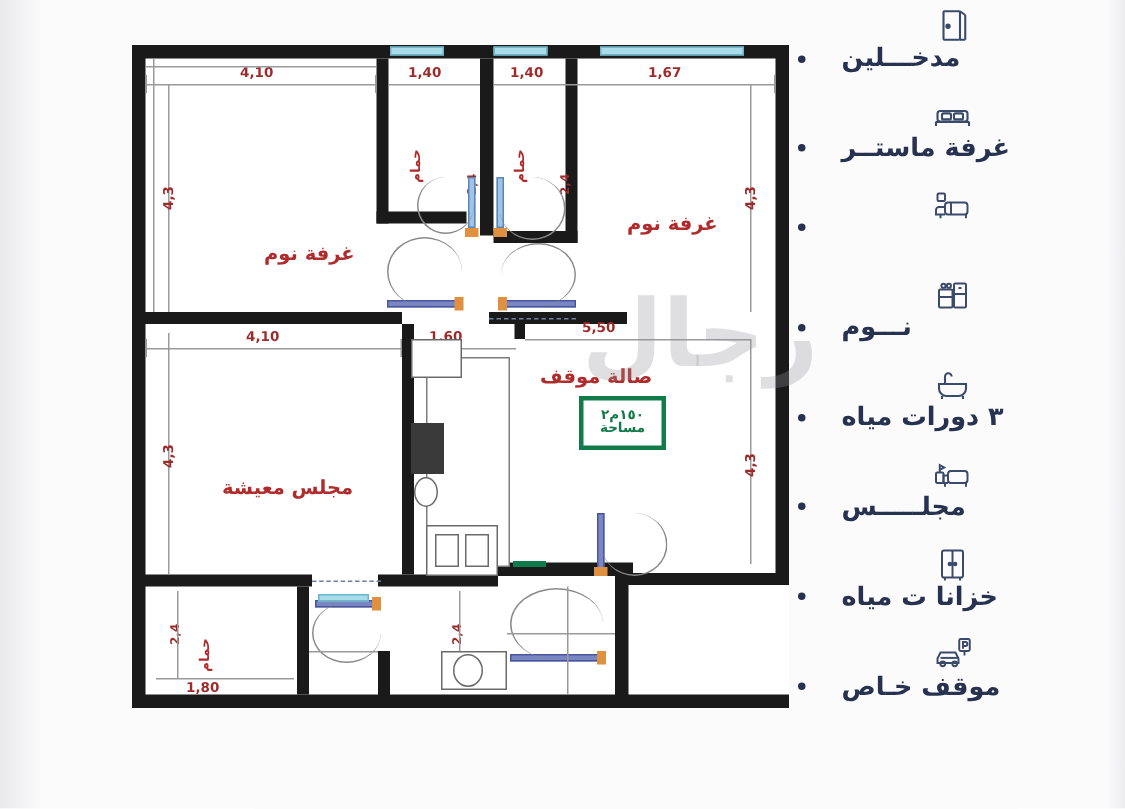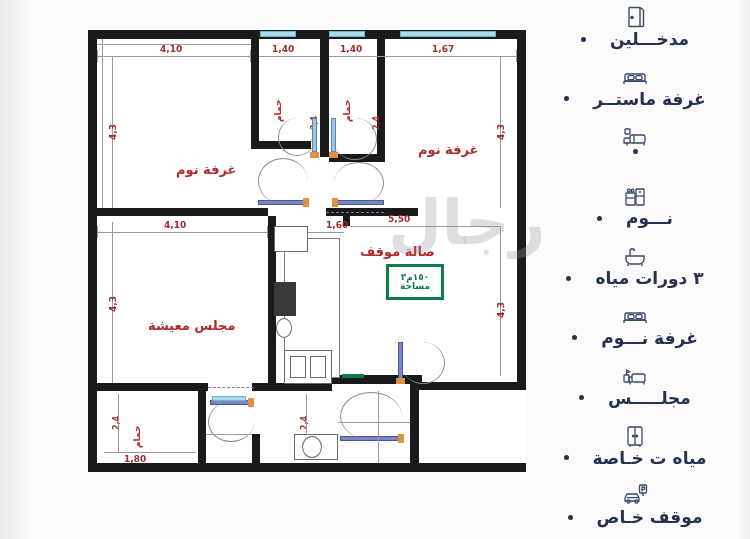--- a/index.html
+++ b/index.html
@@ -120,21 +120,21 @@
     align-items:center;
     justify-content:flex-start;
   }
   .leg-icon {
     height:26px;
     display:flex; align-items:center; justify-content:center;
     color:#3a4a6b;
   }
   .leg-icon svg { display:block; }
   .leg-row {
-    display:flex; align-items:center; justify-content:center;
+    display:flex; align-items:center; justify-content:flex-end;
     gap:24px; width:100%;
     margin-top:-1px;
   }
   .leg-bullet {
     width:5px; height:5px; border-radius:50%;
     background:#26324f; flex:0 0 auto;
   }
   .leg-text {
     color:#26324f;
     font-size:17px;
@@ -215,21 +215,21 @@
 
     <div class="dimline-v" style="left:412px; top:196px; height:150px;"></div>
     <div class="dim vert" style="left:408px; top:288px;">4,3</div>
 
     <div class="dimline-h" style="left:9px;   top:202px; width:171px;"></div>
     <div class="dimline-v" style="left:9px;   top:196px; height:12px;"></div>
     <div class="dimline-v" style="left:179px; top:196px; height:12px;"></div>
     <div class="dim" style="left:76px; top:190px;">4,10</div>
 
     <div class="dimline-h" style="left:188px; top:202px; width:68px;"></div>
-    <div class="dim" style="left:198px; top:190px;margin-left:40px;">1,60</div>
+    <div class="dim" style="left:198px; top:190px;">1,60</div>
 
     <div class="dimline-h" style="left:262px; top:196px; width:150px;"></div>
     <div class="dim" style="left:300px; top:184px;">5,50</div>
 
     <div class="dim vert" style="left:222px; top:100px; font-size:8px;">2,4</div>
     <div class="dim vert" style="left:284px; top:100px; font-size:8px;">2,4</div>
 
     <div class="dashline-h" style="left:238px; top:182px; width:58px;"></div>
     <div class="dashline-h" style="left:120px; top:357px; width:46px;"></div>
     <div class="dashline-h" style="left:186px; top:199px; width:28px;"></div>
@@ -386,36 +386,20 @@
           <line x1="5" y1="19" x2="5" y2="21"></line>
             <line x1="19" y1="19" x2="19" y2="21"></line>
         </svg>
       </div>
       <div class="leg-row">
         <span class="leg-text">٣ دورات مياه</span>
         <span class="leg-bullet"></span>
       </div>
     </div>
 
-    <div class="leg-item">
-      <div class="leg-icon">
-        <svg width="26" height="20" viewBox="0 0 26 20" fill="none" stroke="#3a4a6b" stroke-width="1.4">
-          <rect x="3" y="7" width="20" height="7" rx="1.8"></rect>
-          <rect x="6" y="8.6" width="6" height="4" rx="1"></rect>
-          <rect x="14" y="8.6" width="6" height="4" rx="1"></rect>
-          <line x1="2" y1="14" x2="2" y2="17"></line>
-            <line x1="24" y1="14" x2="24" y2="17"></line>
-          <line x1="2" y1="14.3" x2="24" y2="14.3"></line>
-        </svg>
-      </div>
-      <div class="leg-row">
-        <span class="leg-text">غرفة نـــوم</span>
-        <span class="leg-bullet"></span>
-      </div>
-    </div>
 
     <div class="leg-item">
       <div class="leg-icon">
         <svg width="26" height="22" viewBox="0 0 26 22" fill="none" stroke="#3a4a6b" stroke-width="1.3">
           <rect x="10" y="9" width="13" height="8" rx="2"></rect>
           <path d="M10 12 h-3 v5 h3"></path>
           <line x1="8" y1="17" x2="8" y2="19.5"></line>
             <line x1="22" y1="17" x2="22" y2="19.5"></line>
           <rect x="2" y="10" width="5" height="7" rx="0.8"></rect>
           <path d="M4.5 10 V5 l3 1.6 -3 1.6"></path>
@@ -432,21 +416,21 @@
         <svg width="24" height="24" viewBox="0 0 24 24" fill="none" stroke="#3a4a6b" stroke-width="1.3">
           <rect x="5" y="3" width="14" height="18" rx="1.4"></rect>
           <line x1="12" y1="3" x2="12" y2="21"></line>
           <circle cx="10.3" cy="12" r="0.9" fill="#3a4a6b"></circle>
           <circle cx="13.7" cy="12" r="0.9" fill="#3a4a6b"></circle>
           <line x1="7" y1="21" x2="7" y2="23"></line>
             <line x1="17" y1="21" x2="17" y2="23"></line>
         </svg>
       </div>
       <div class="leg-row">
-        <span class="leg-text">مياه ت خـاصة</span>
+        <span class="leg-text">خزانا ت مياه</span>
         <span class="leg-bullet"></span>
       </div>
     </div>
 
     <div class="leg-item">
       <div class="leg-icon">
         <svg width="26" height="24" viewBox="0 0 26 24" fill="none" stroke="#3a4a6b" stroke-width="1.3">
           <path d="M3 18 v-3 l2 -4 h10 l2 4 v3 z"></path>
           <circle cx="6.5" cy="18.5" r="1.6"></circle>
             <circle cx="14.5" cy="18.5" r="1.6"></circle>

